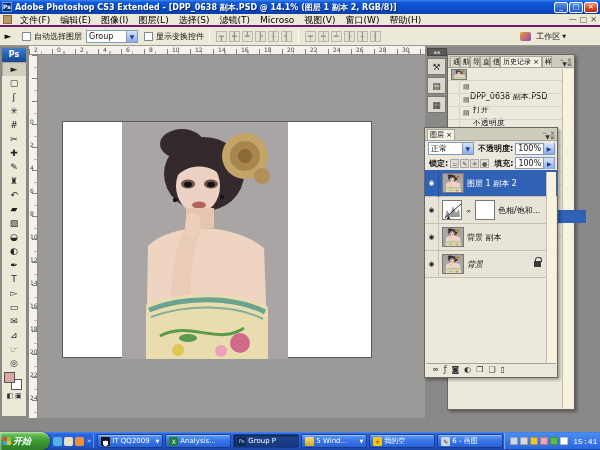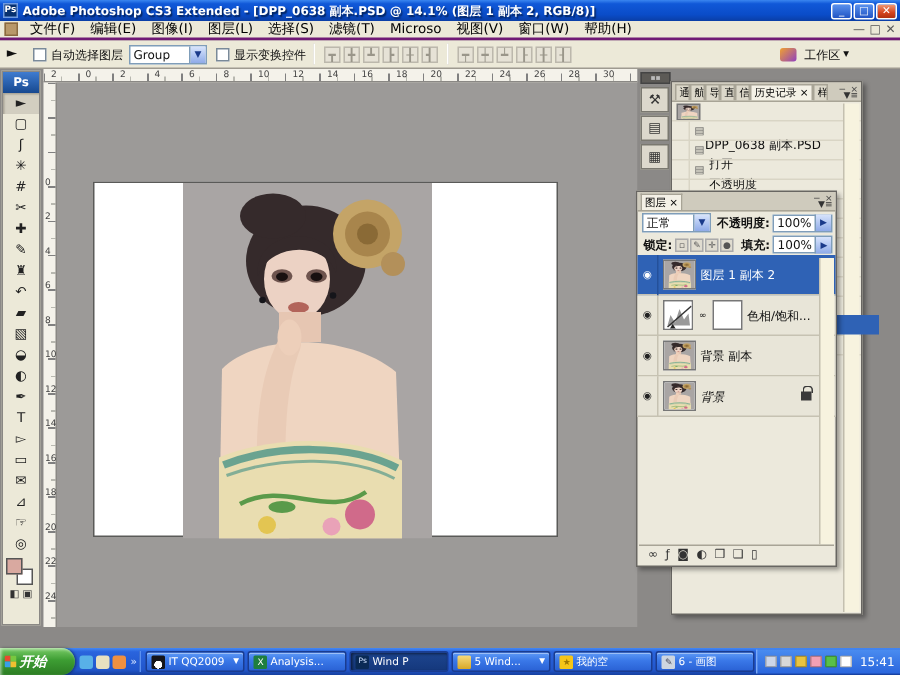--- a/index.html
+++ b/index.html
@@ -148,21 +148,21 @@
   .task-btn .lbl{white-space:nowrap;overflow:hidden;flex:1;}
   .task-btn .dd{font-size:5px;flex:none;}
   .tb-ico{width:9px;height:9px;border-radius:1px;flex:none;font-size:6px;line-height:9px;text-align:center;}
   .ico-qq{background:radial-gradient(circle at 50% 68%,#fff 0 34%,#15151a 35%);}
   .ico-excel{background:#1e7e40;color:#fff;}
   .ico-photoshop{background:#0a2a55;color:#cfe0ff;font-size:5px;}
   .ico-folder{background:linear-gradient(#f6da7c,#d8a828);}
   .ico-qzone{background:#f5c518;color:#a07800;}
   .ico-paint{background:#cdd5e0;color:#445;}
   .tray{margin-left:auto;height:16px;display:flex;align-items:center;gap:2px;padding:0 4px 0 5px;
-    background:linear-gradient(180deg,#4a8cf0,#2a66dd);border-left:1px solid #7aaaf8;}
+    background:linear-gradient(180deg,#4a8cf0,#2a66dd);border-left:1px solid #7aaaf8;font-family:Liberation Mono, monospace;}
   .tray-ico{width:8px;height:8px;border-radius:1px;border:1px solid rgba(0,0,0,.25);}
   .clock{font-size:8px;color:#fff;margin-left:3px;}
 </style>
 </head>
 <body>
 
 <div id="app">
 
   <div class="titlebar">
     <span class="tb-appicon">Ps</span>
@@ -631,21 +631,21 @@
           <span class="tb-ico ico-qq"></span>
           <span class="lbl">IT QQ2009</span>
           <span class="dd">▼</span>
         </span>
         <span class="task-btn">
           <span class="tb-ico ico-excel">X</span>
           <span class="lbl">Analysis...</span>
         </span>
         <span class="task-btn active">
           <span class="tb-ico ico-photoshop">Ps</span>
-          <span class="lbl">Wind P</span>
+          <span class="lbl">Group P</span>
         </span>
         <span class="task-btn">
           <span class="tb-ico ico-folder"></span>
           <span class="lbl">5 Wind...</span>
           <span class="dd">▼</span>
         </span>
         <span class="task-btn">
           <span class="tb-ico ico-qzone">★</span>
           <span class="lbl">我的空</span>
         </span>

